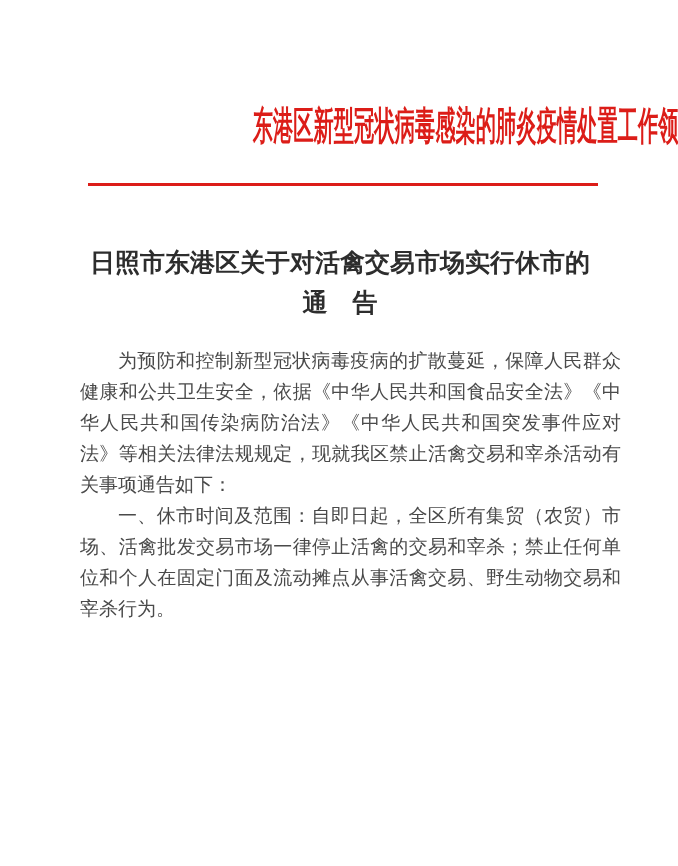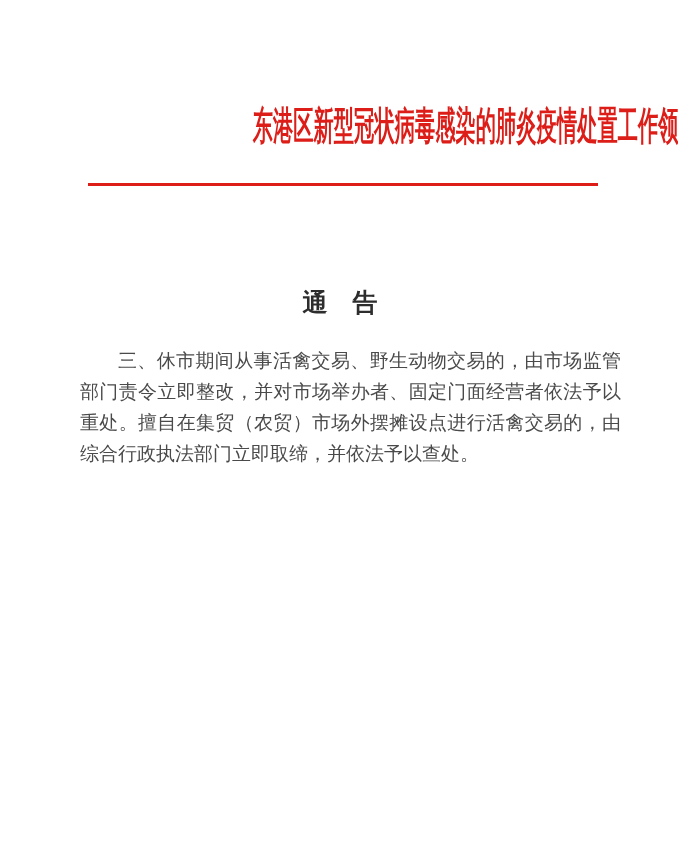--- a/index.html
+++ b/index.html
@@ -79,21 +79,22 @@
 
 <div class="page">
 
   <div class="letterhead">
     <span class="letterhead-text">东港区新型冠状病毒感染的肺炎疫情处置工作领导小组办公室</span>
   </div>
 
   <div class="letterhead-rule"></div>
 
   <h1 class="doc-title">
-    <br>
+    <span>日照市东港区关于对活禽交易市场实行休市的</span><br>
     <span>通　告</span>
   </h1>
 
   <div class="doc-body">
-    <p>三、休市期间从事活禽交易、野生动物交易的，由市场监管部门责令立即整改，并对市场举办者、固定门面经营者依法予以重处。擅自在集贸（农贸）市场外摆摊设点进行活禽交易的，由综合行政执法部门立即取缔，并依法予以查处。</p>
+    <p>为预防和控制新型冠状病毒疫病的扩散蔓延，保障人民群众健康和公共卫生安全，依据《中华人民共和国食品安全法》《中华人民共和国传染病防治法》《中华人民共和国突发事件应对法》等相关法律法规规定，现就我区禁止活禽交易和宰杀活动有关事项通告如下：</p>
+    <p>一、休市时间及范围：自即日起，全区所有集贸（农贸）市场、活禽批发交易市场一律停止活禽的交易和宰杀；禁止任何单位和个人在固定门面及流动摊点从事活禽交易、野生动物交易和宰杀行为。</p>
   </div>
 
 </div>
 
 </body></html>

